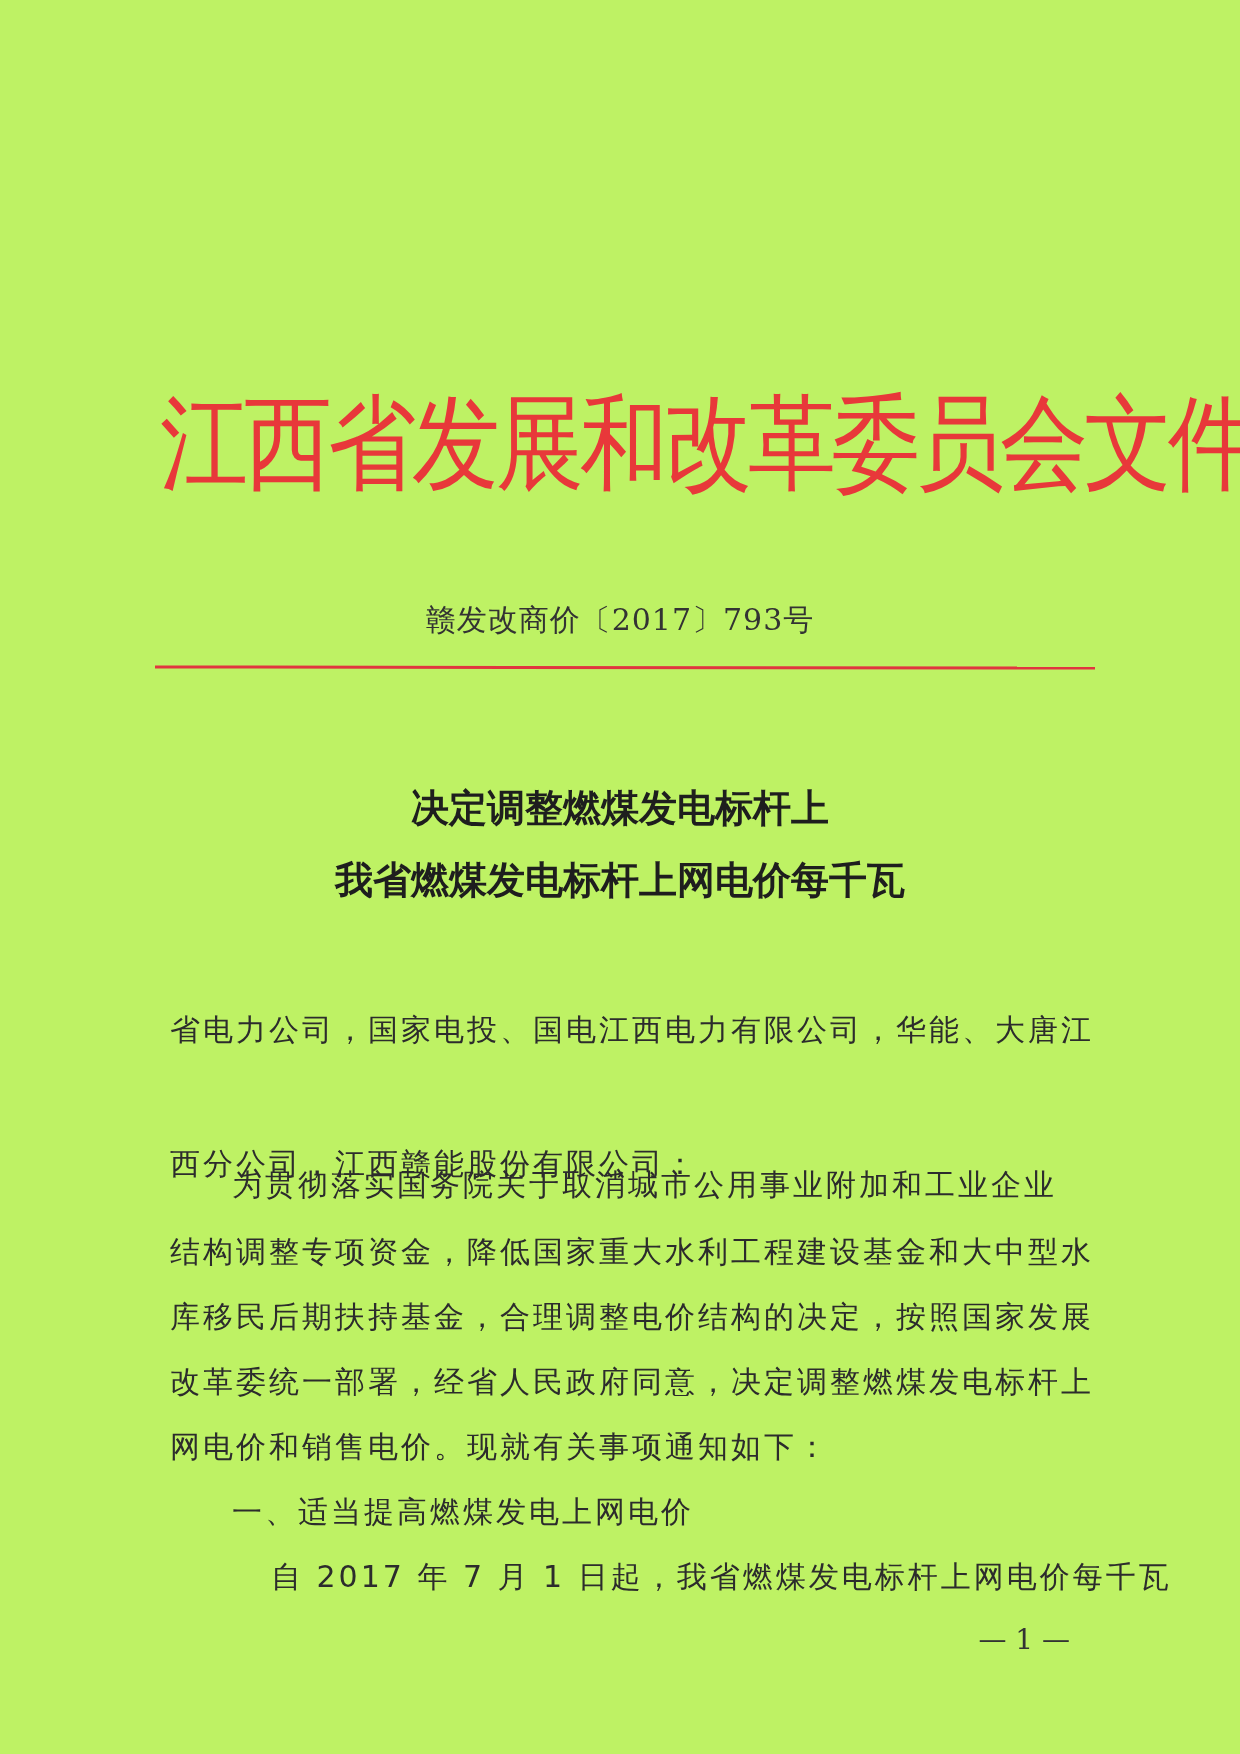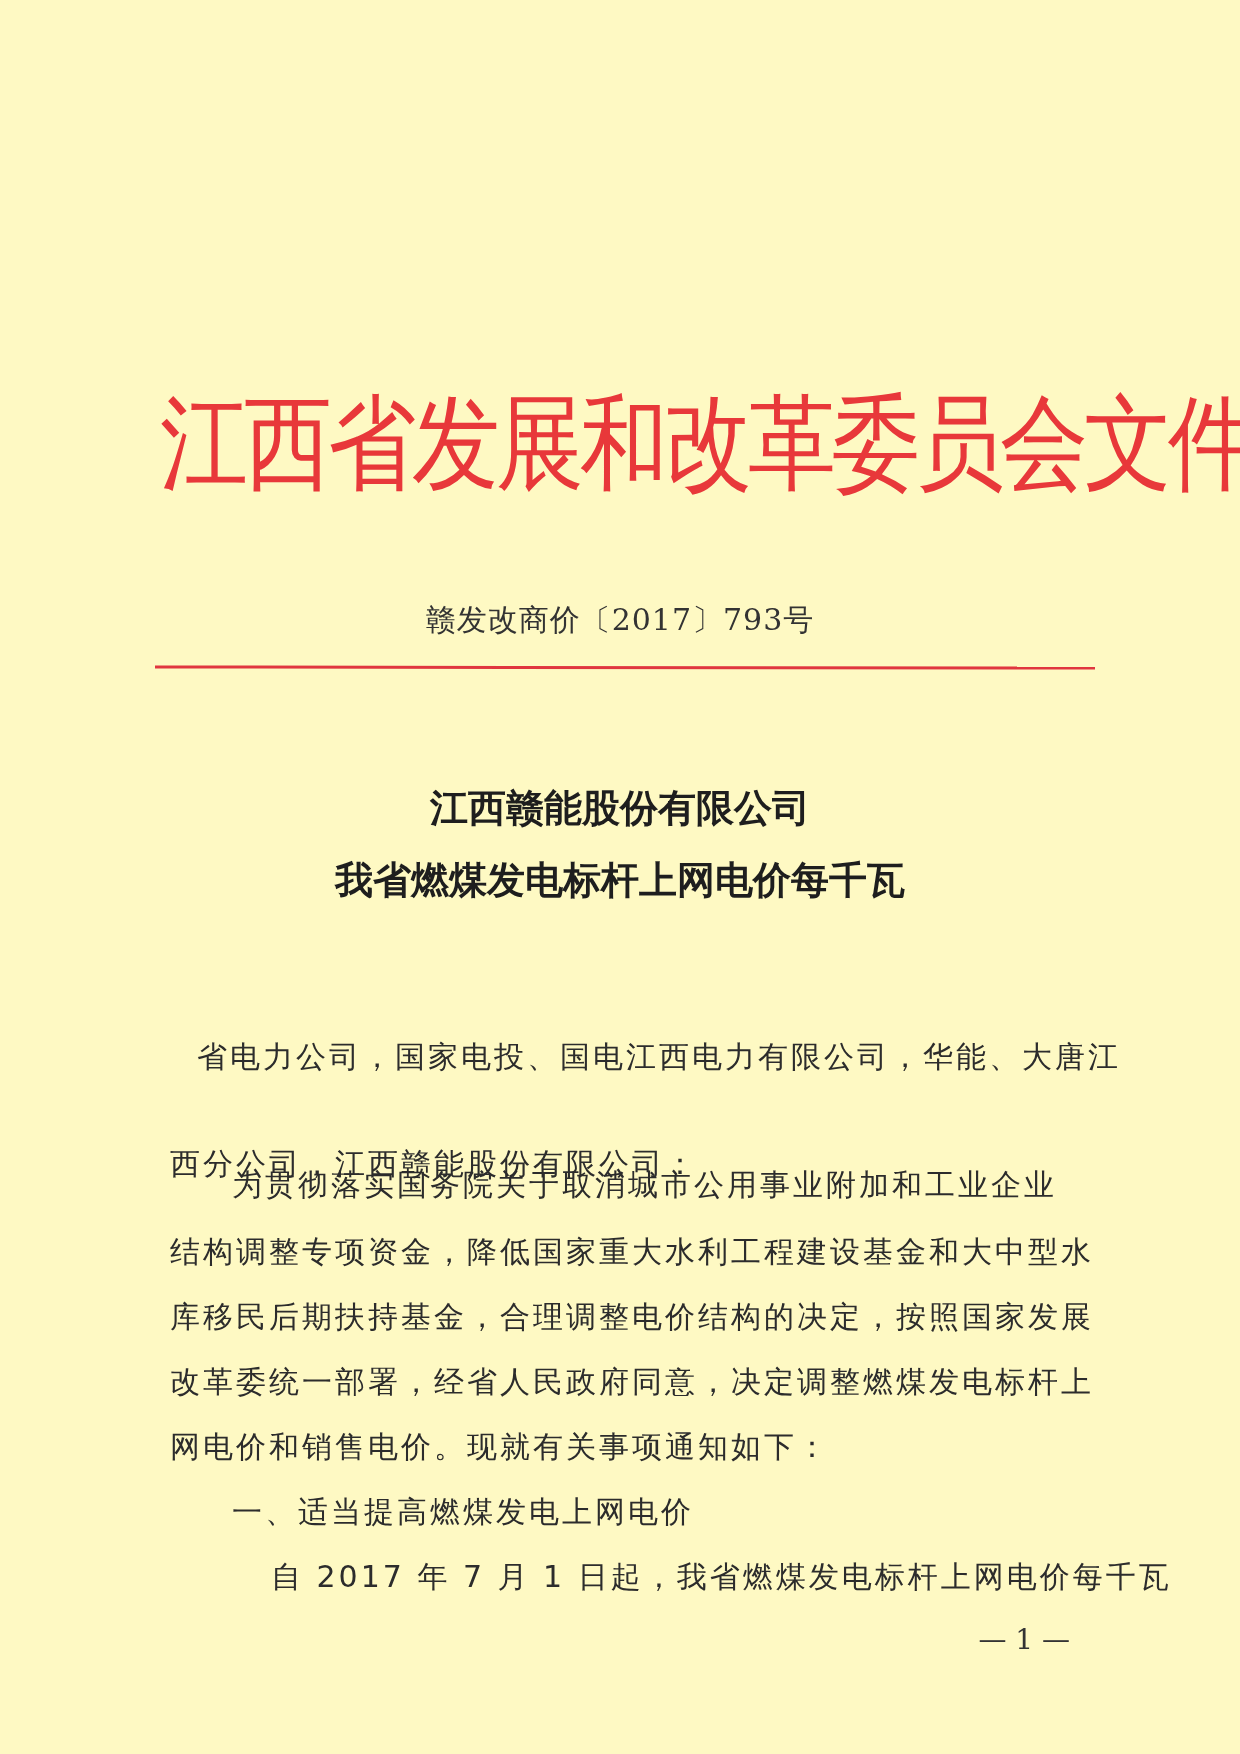--- a/index.html
+++ b/index.html
@@ -13,21 +13,21 @@
       position: relative;
       overflow: hidden;
       font-family: "DejaVu Serif", "Liberation Serif", serif;
       color: #2a2a2a;
     }
     .page {
       position: absolute;
       left: 0; top: 0;
       width: 1240px;
       height: 1754px;
-      background: #fef9c3;
+      background: #bef264;
     }
     .masthead {
       position: absolute;
       left: 160px;
       top: 385px;
       width: 940px;
       text-align: center;
       font-family: "DejaVu Serif", "Liberation Serif", serif;
       font-size: 88px;
       line-height: 100px;
@@ -100,24 +100,24 @@
 <body>
 
 <div class="page">
 
   <div class="masthead">江西省发展和改革委员会文件</div>
 
   <div class="doc-number">赣发改商价〔2017〕793号</div>
 
   <div class="red-rule"></div>
 
-  <div class="title l1">江西赣能股份有限公司</div>
+  <div class="title l1">决定调整燃煤发电标杆上</div>
   <div class="title l2">我省燃煤发电标杆上网电价每千瓦</div>
 
-  <div class="body-text" style="top:1037px;margin-left:27px;">省电力公司，国家电投、国电江西电力有限公司，华能、大唐江</div>
+  <div class="body-text" style="top:1010px;">省电力公司，国家电投、国电江西电力有限公司，华能、大唐江</div>
   <div class="body-text" style="top:1144px;">西分公司，江西赣能股份有限公司：</div>
 
   <div class="body-text indent" style="top:1167px;font-family:Liberation Mono, monospace;">为贯彻落实国务院关于取消城市公用事业附加和工业企业</div>
   <div class="body-text" style="top:1232px;">结构调整专项资金，降低国家重大水利工程建设基金和大中型水</div>
   <div class="body-text" style="top:1297px;">库移民后期扶持基金，合理调整电价结构的决定，按照国家发展</div>
   <div class="body-text" style="top:1362px;">改革委统一部署，经省人民政府同意，决定调整燃煤发电标杆上</div>
   <div class="body-text" style="top:1427px;">网电价和销售电价。现就有关事项通知如下：</div>
 
   <div class="body-text indent" style="top:1492px;">一、适当提高燃煤发电上网电价</div>
   <div class="body-text indent" style="top:1557px;margin-left:39px;">自 2017 年 7 月 1 日起，我省燃煤发电标杆上网电价每千瓦</div>

